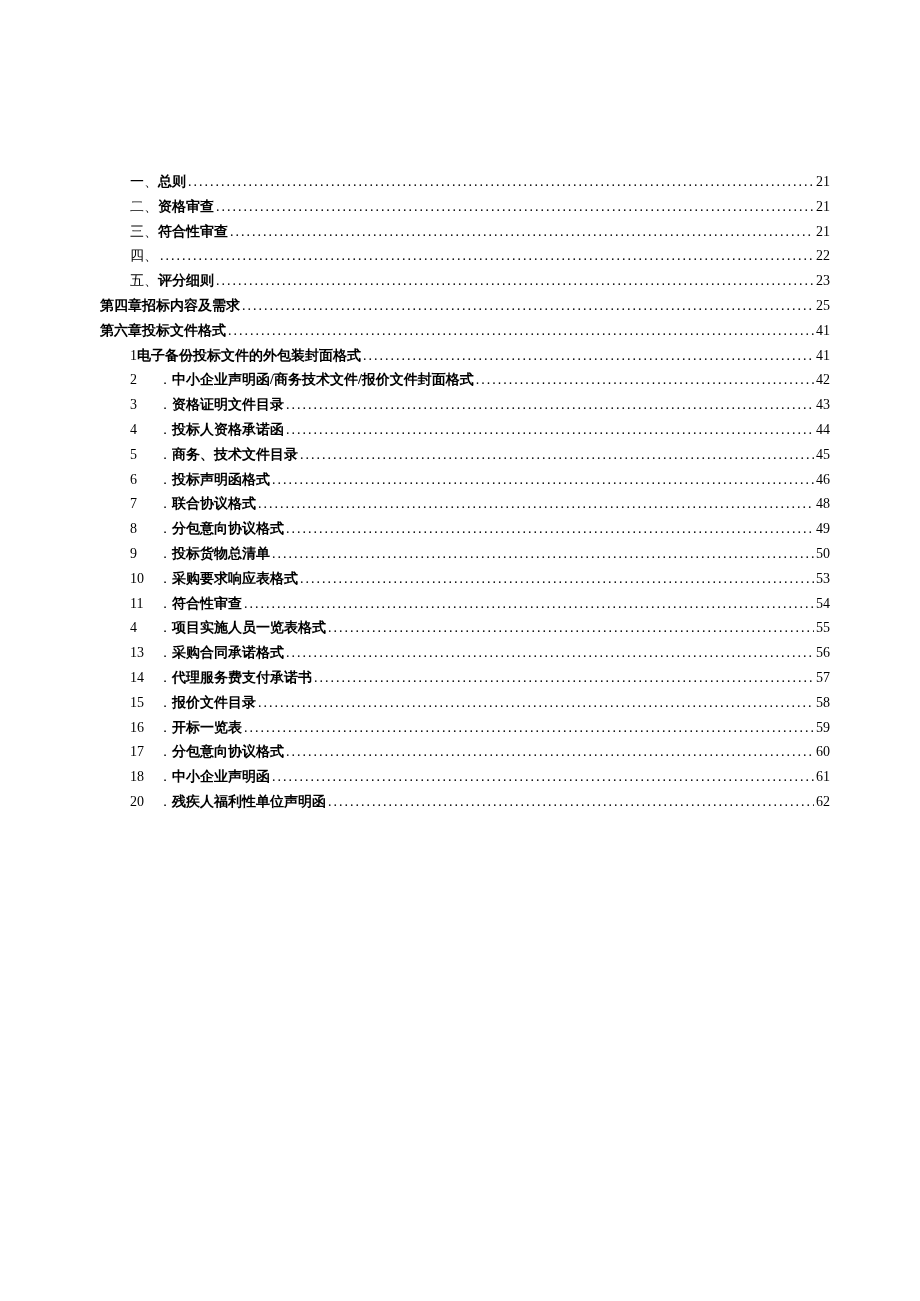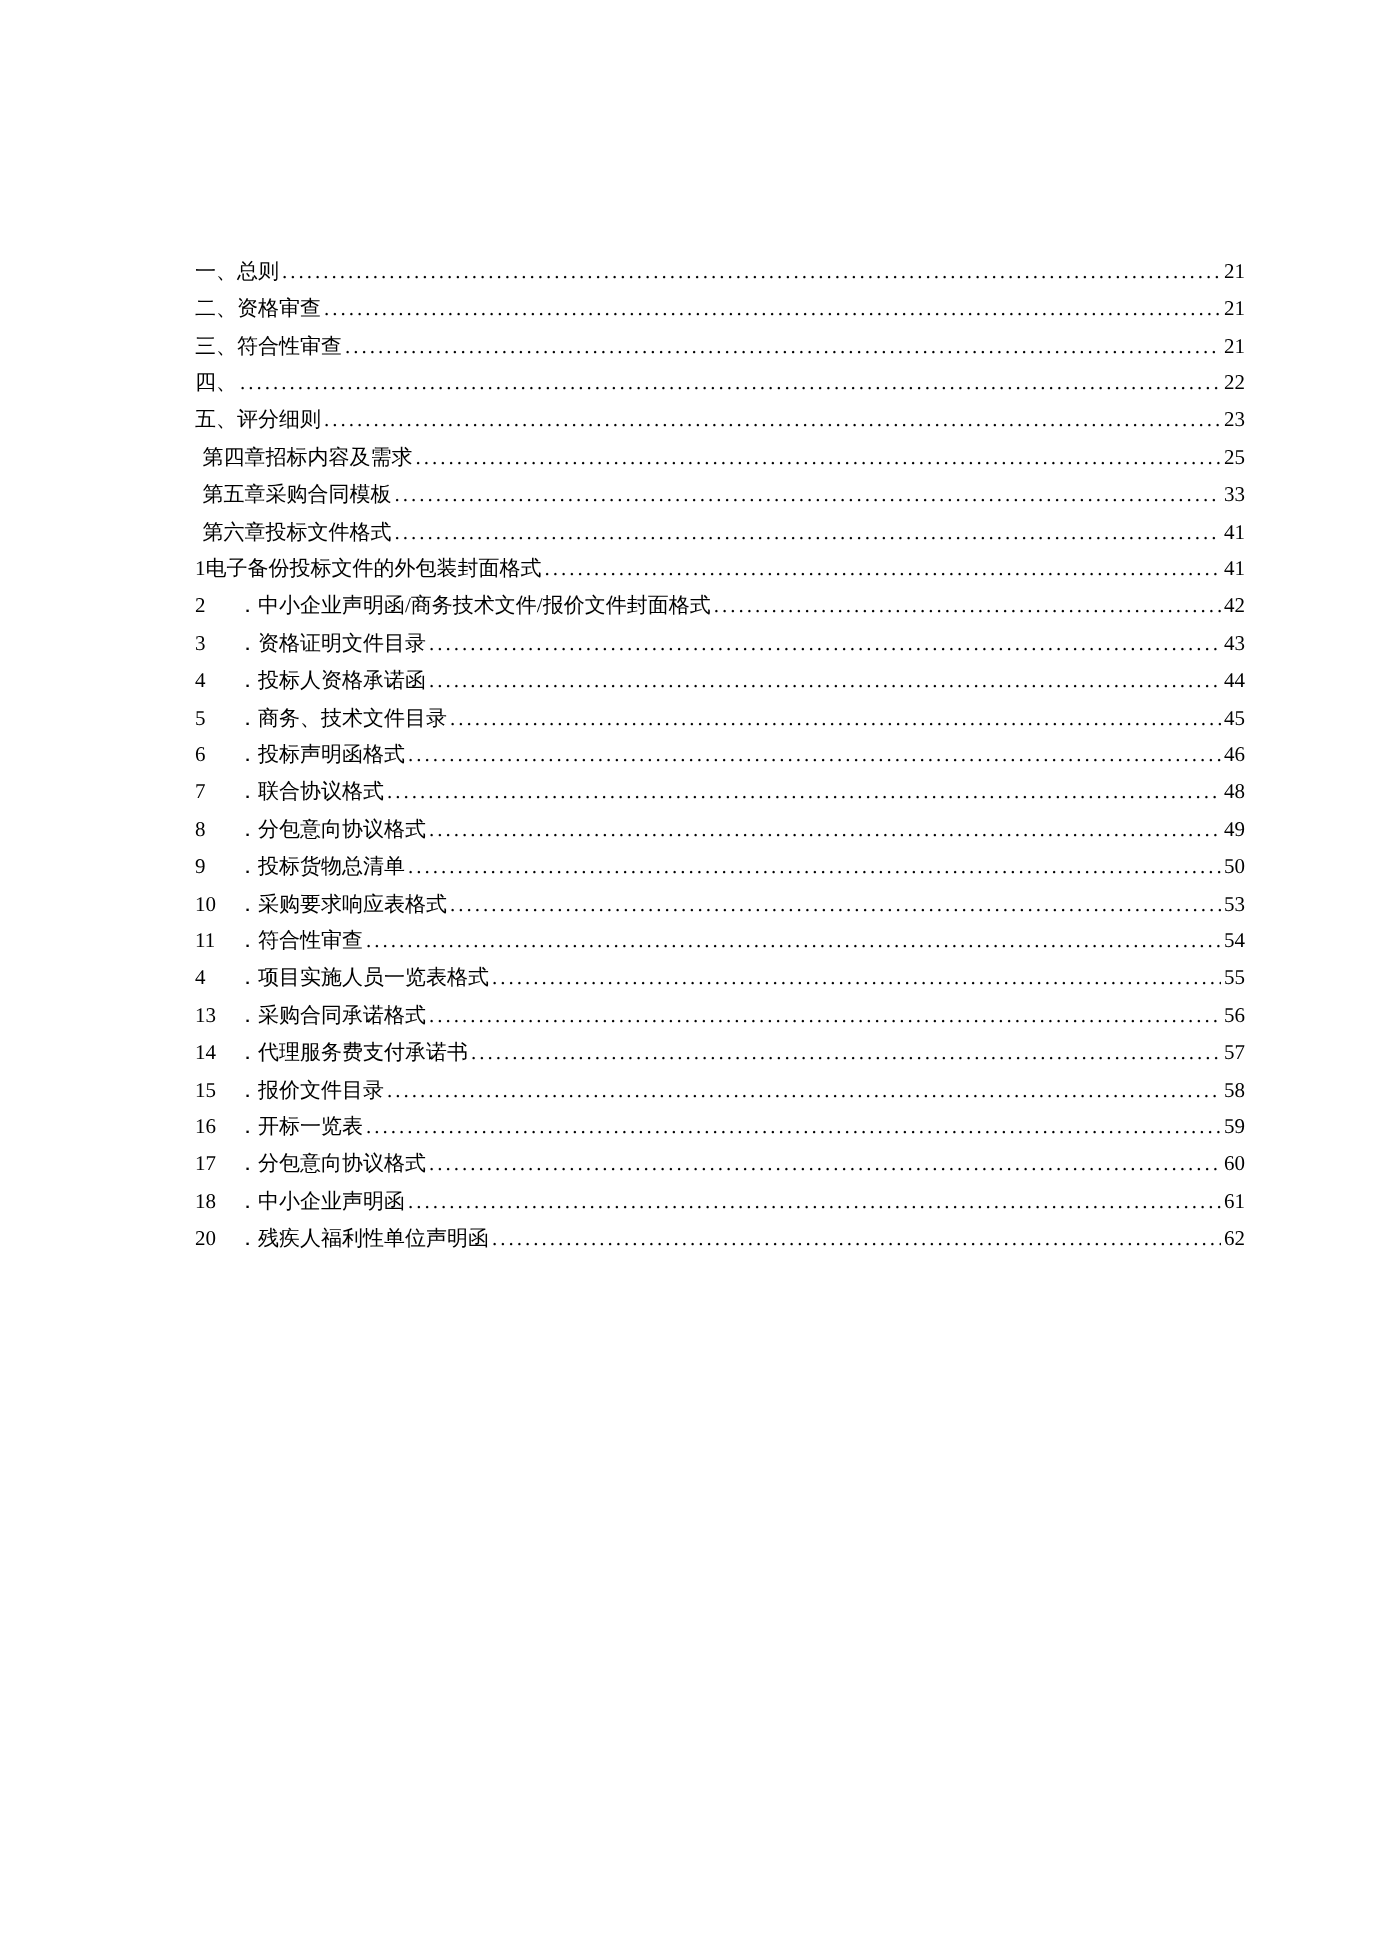--- a/index.html
+++ b/index.html
@@ -21,39 +21,39 @@
       width: 100%;
     }
     .toc-entry {
       display: flex;
       align-items: baseline;
       white-space: nowrap;
       margin-bottom: 1px;
     }
     .toc-entry.level-0 {
       padding-left: 0;
-      margin-left: 35px;
     }
     .toc-entry.level-1 {
       padding-left: 30px;
     }
     .toc-entry.level-2 {
       padding-left: 30px;
     }
     .toc-num {
       flex-shrink: 0;
     }
     .toc-num.wide {
       min-width: 28px;
     }
     .toc-sep {
       flex-shrink: 0;
     }
     .toc-title {
       flex-shrink: 0;
+      font-weight: bold;
     }
     .toc-dots {
       flex-grow: 1;
       overflow: hidden;
       letter-spacing: 3px;
       margin: 0 2px;
       position: relative;
     }
     .toc-dots::after {
       content: "..............................................................................................................................................................................";
@@ -97,25 +97,20 @@
       <span class="toc-title">评分细则</span>
       <span class="toc-dots"></span>
       <span class="toc-page">23</span>
     </div>
     <div class="toc-entry level-0">
       <span class="toc-title">第四章招标内容及需求</span>
       <span class="toc-dots"></span>
       <span class="toc-page">25</span>
     </div>
     <div class="toc-entry level-0">
-      <span class="toc-title">第五章采购合同模板</span>
-      <span class="toc-dots"></span>
-      <span class="toc-page">33</span>
-    </div>
-    <div class="toc-entry level-0">
       <span class="toc-title">第六章投标文件格式</span>
       <span class="toc-dots"></span>
       <span class="toc-page">41</span>
     </div>
     <div class="toc-entry level-2">
       <span class="toc-num ">1</span>
       <span class="toc-sep"> </span>
       <span class="toc-title">电子备份投标文件的外包装封面格式 </span>
       <span class="toc-dots"></span>
       <span class="toc-page">41</span>

